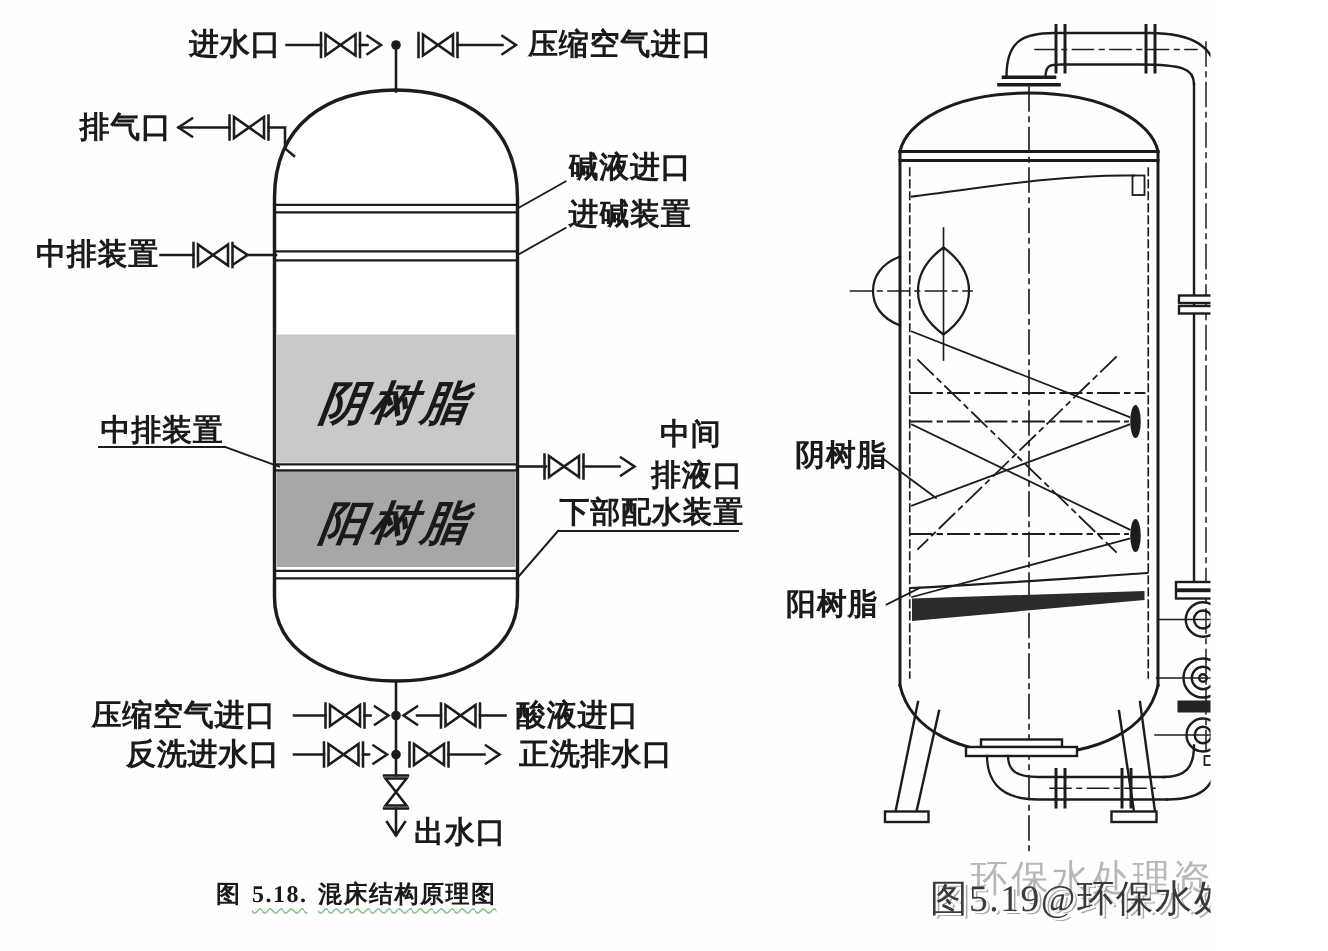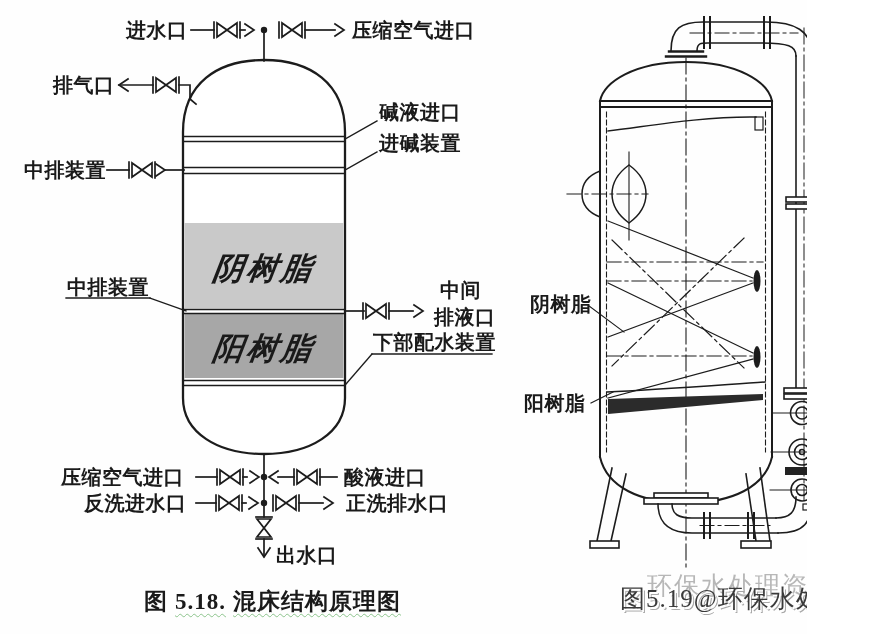--- a/index.html
+++ b/index.html
@@ -2,21 +2,21 @@
 <html><head>
 <meta charset="utf-8">
 <style>
   html,body{margin:0;padding:0;background:#ffffff;}
   .canvas{position:relative;width:807px;height:634px;background:#fefefe;overflow:hidden;
           font-family:"Liberation Serif","DejaVu Serif",serif;color:#1a1a1a;}
   .canvas svg{position:absolute;left:0;top:0;}
   .lbl{position:absolute;font-size:20px;font-weight:600;letter-spacing:.5px;white-space:nowrap;line-height:1.1;}
   .resin{position:absolute;width:132px;text-align:center;font-size:31px;font-weight:700;font-style:italic;
          transform:skewX(-8deg);letter-spacing:3px;}
-  .cap{position:absolute;font-size:23px;font-weight:600;letter-spacing:1px;white-space:nowrap;}
+  .cap{position:absolute;font-size:16px;font-weight:600;letter-spacing:1px;white-space:nowrap;}
   .cap span{margin-right:7px;}
   .squig{text-decoration:underline;text-decoration-style:wavy;text-decoration-color:#8cc48c;
          text-decoration-thickness:1px;text-underline-offset:4px;}
   .wm-light{position:absolute;font-size:25px;color:#b7b7b7;letter-spacing:2px;white-space:nowrap;}
   .wm-dark{position:absolute;font-size:25px;color:#3a3a3a;letter-spacing:1px;white-space:nowrap;
            text-shadow:1.5px 1.5px 0 #ffffff,2.5px 2.5px 0 #a8a8a8;}
   .pmark{position:absolute;font-size:15px;color:#8a8a8a;}
 </style>
 </head>
 <body>

